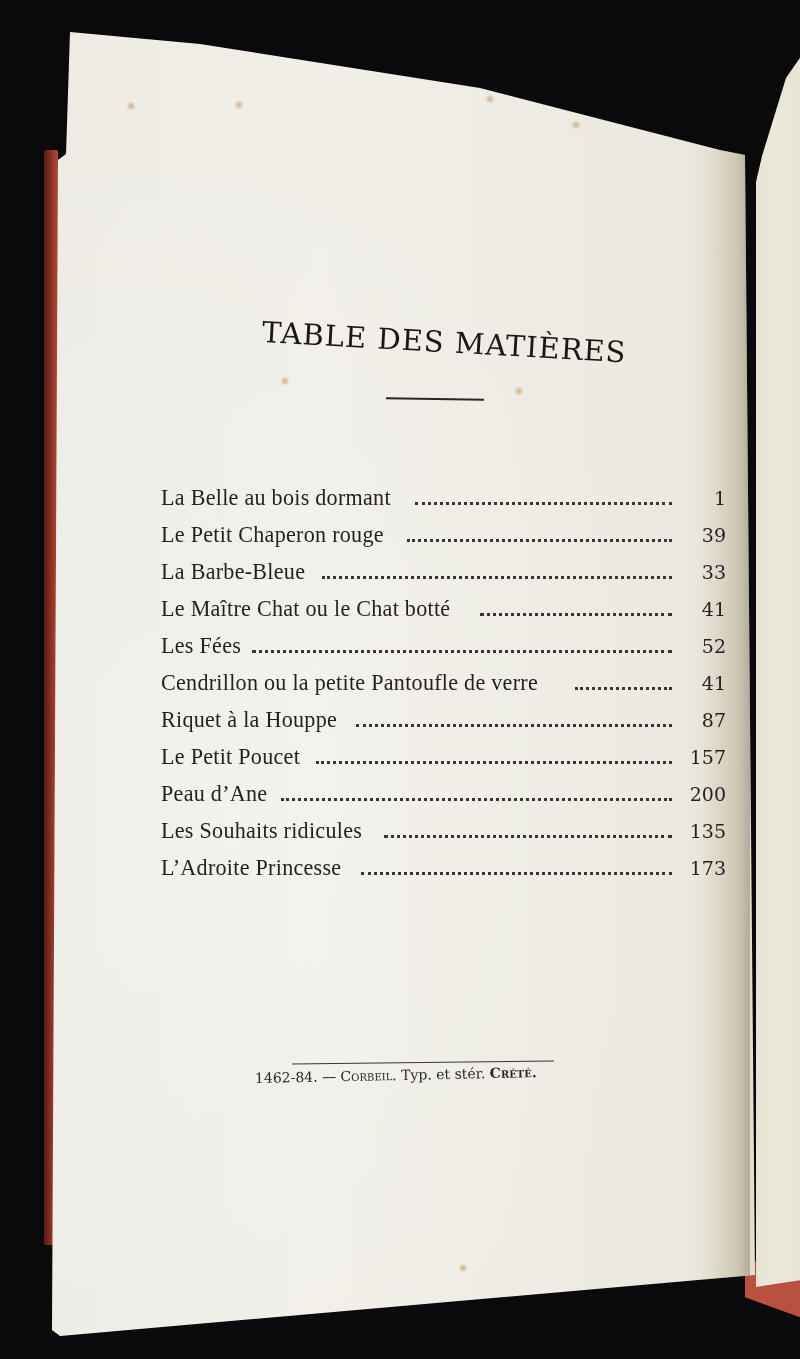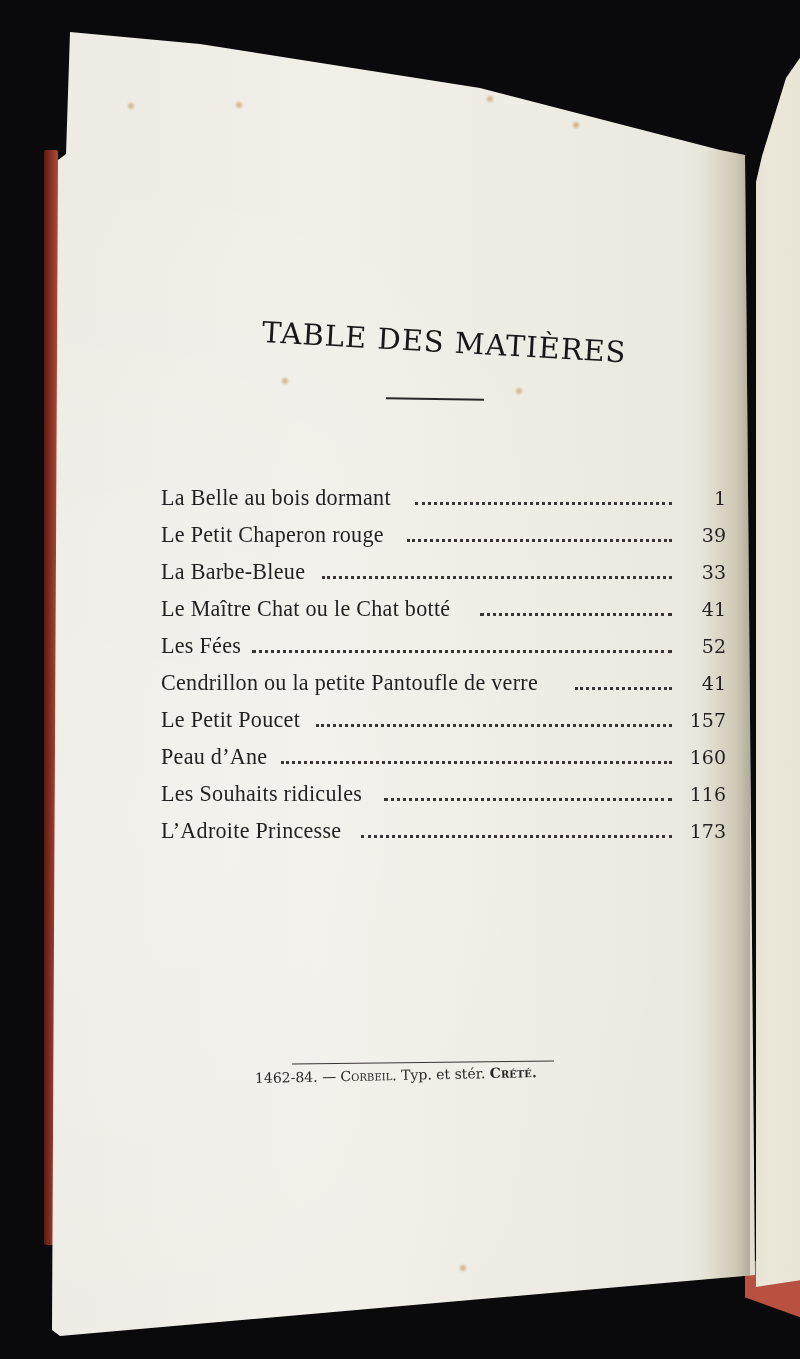--- a/index.html
+++ b/index.html
@@ -217,33 +217,38 @@
         <span class="toc-label">Les Fées</span>
         <span class="toc-leader"></span>
         <span class="toc-page">52</span>
       </li>
       <li class="toc-row">
         <span class="toc-label">Cendrillon ou la petite Pantoufle de verre</span>
         <span class="toc-leader"></span>
         <span class="toc-page">41</span>
       </li>
       <li class="toc-row">
+        <span class="toc-label">Riquet à la Houppe</span>
+        <span class="toc-leader"></span>
+        <span class="toc-page">87</span>
+      </li>
+      <li class="toc-row">
         <span class="toc-label">Le Petit Poucet</span>
         <span class="toc-leader"></span>
         <span class="toc-page">157</span>
       </li>
       <li class="toc-row">
         <span class="toc-label">Peau d’Ane</span>
         <span class="toc-leader"></span>
-        <span class="toc-page">160</span>
+        <span class="toc-page">200</span>
       </li>
       <li class="toc-row">
         <span class="toc-label">Les Souhaits ridicules</span>
         <span class="toc-leader"></span>
-        <span class="toc-page">116</span>
+        <span class="toc-page">135</span>
       </li>
       <li class="toc-row">
         <span class="toc-label">L’Adroite Princesse</span>
         <span class="toc-leader"></span>
         <span class="toc-page">173</span>
       </li>
     </ul>
 
     <div class="footer-rule"></div>
     <div class="colophon">

